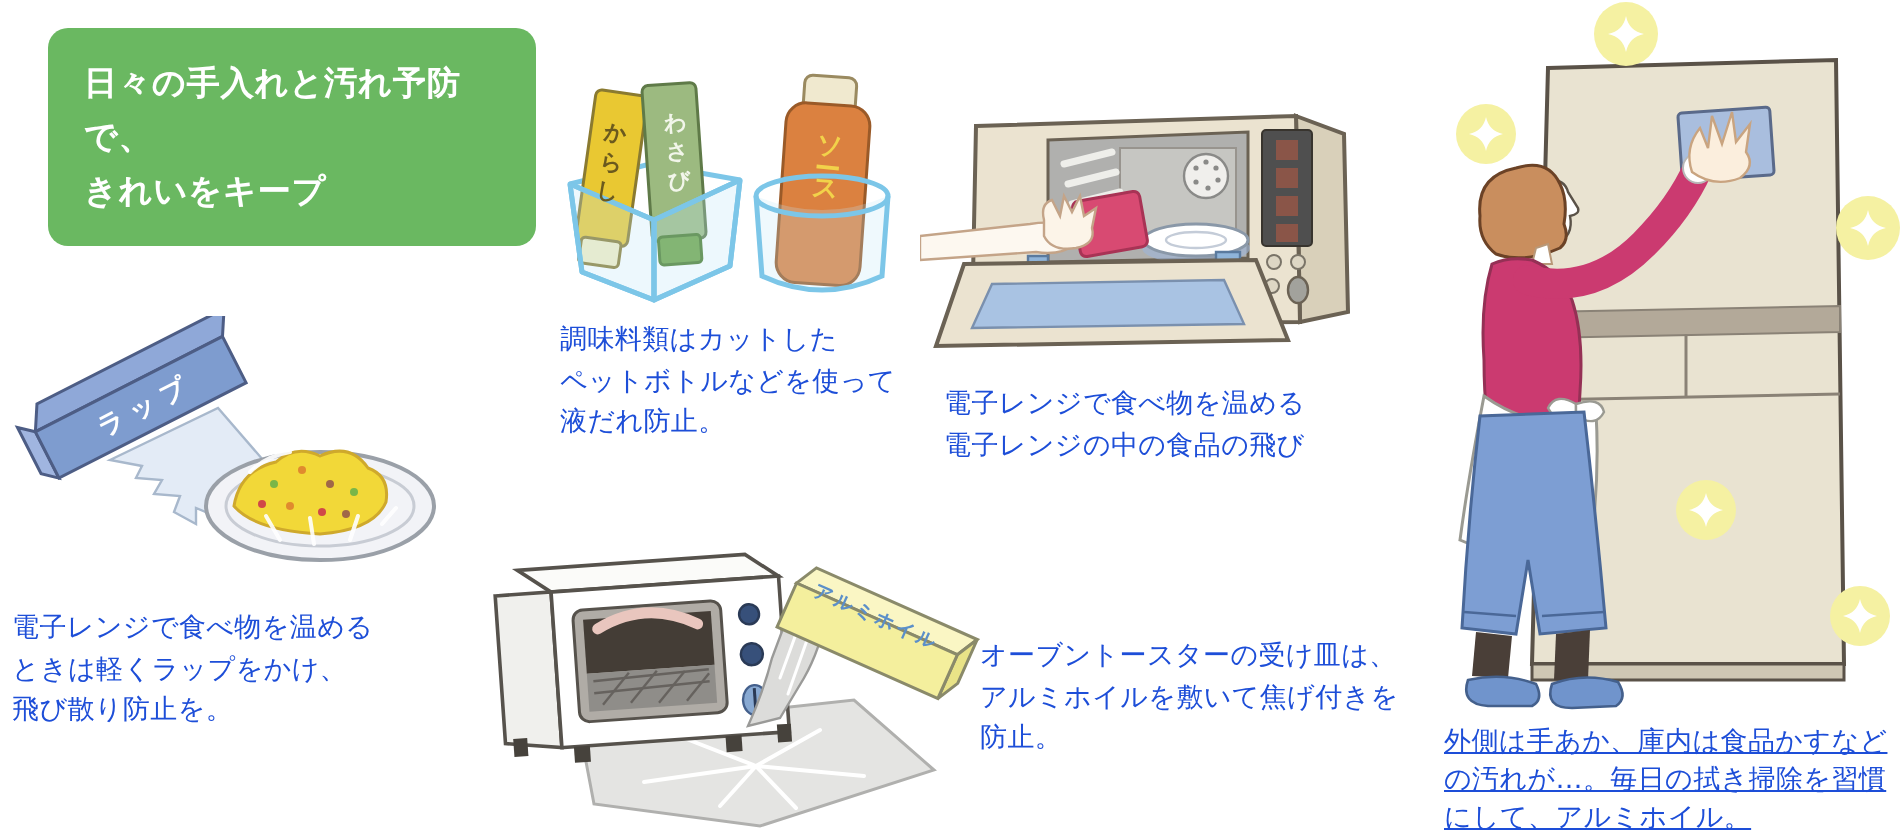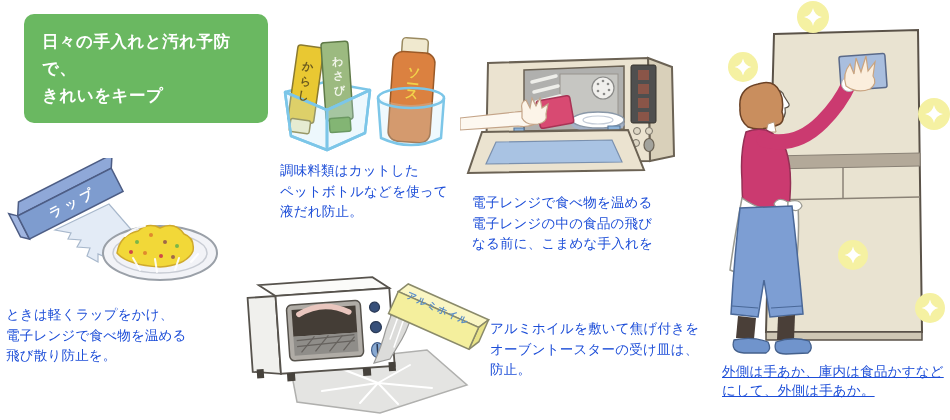--- a/index.html
+++ b/index.html
@@ -77,22 +77,22 @@
             <path d="M152,114 L150,101" fill="none"></path>
           <path d="M170,112 L174,100" fill="none"></path>
             <path d="M186,104 L193,96" fill="none"></path>
           <path d="M120,78 Q128,70 140,68" fill="none"></path>
         </g>
       </g>
     </svg>
     <span class="overlay-label lbl-wrap">ラップ</span>
   </figure>
   <div class="caption" style="left:6px;top:304px;">
+    <div>電子レンジで食べ物を温める</div>
     <div>ときは軽くラップをかけ、</div>
-    <div>電子レンジで食べ物を温める</div>
     <div>飛び散り防止を。</div>
   </div>
 
   <figure class="illo" style="left:275px;top:30px;width:175px;height:127px;">
     <svg width="175" height="127" viewBox="0 0 175 127">
 
       <path d="M10,62 L50,52 L95,60" fill="none" stroke="#7cc6e8" stroke-width="2.5"></path>
 
       <g transform="rotate(8 30 60)">
         <rect x="17" y="16" width="26" height="76" rx="3" fill="#e9c832" stroke="#8a7a30" stroke-width="1.5"></rect>
@@ -184,21 +184,20 @@
       <polygon points="36,92 152,90 162,112 26,114" fill="#a9c3e3" stroke="#7a90ae" stroke-width="1.2"></polygon>
 
       <rect x="78" y="48" width="34" height="28" rx="3" fill="#d84a72" stroke="#a83355" stroke-width="1.5" transform="rotate(-10 95 62)"></rect>
       <path d="M0,68 L55,62 Q68,60 74,64 L78,72 Q70,78 58,76 L0,80 Z" fill="#fdf8f0" stroke="#c4a488" stroke-width="1.2"></path>
       <path d="M62,60 Q60,52 66,50 L70,58 L72,48 L76,56 L80,48 L82,58 L88,54 L86,64 Q88,72 78,74 Q66,76 62,68 Z" fill="#fcf4e8" stroke="#c4a488" stroke-width="1.2"></path>
     </svg>
   </figure>
   <div class="caption" style="left:472px;top:192px;">
     <div>電子レンジで食べ物を温める</div>
     <div>電子レンジの中の食品の飛び</div>
-    <div>なる前に、こまめな手入れを</div>
   </div>
 
   <figure class="illo" style="left:240px;top:255px;width:250px;height:165px;">
     <svg width="250" height="165" viewBox="0 0 250 165">
 
       <g>
         <polygon points="50,110 187,95 227,130 140,158 57,147" fill="#e4e4e2" stroke="#b0b0ae" stroke-width="1.5"></polygon>
         <g stroke="#ffffff" stroke-width="2" stroke-linecap="round">
           <path d="M138,128 L102,114" fill="none"></path>
             <path d="M138,128 L170,110" fill="none"></path>
@@ -245,22 +244,22 @@
 
       <g transform="rotate(24 160 45)">
         <polygon points="155,38 243,38 249,27 161,27" fill="#faf6c4" stroke="#8a8a6a" stroke-width="1.5"></polygon>
         <polygon points="243,38 249,27 249,51 243,62" fill="#e9e387" stroke="#8a8a6a" stroke-width="1.5"></polygon>
         <rect x="155" y="38" width="88" height="24" fill="#f4ef9d" stroke="#8a8a6a" stroke-width="1.5"></rect>
       </g>
     </svg>
     <span class="overlay-label lbl-foil">アルミホイル</span>
   </figure>
   <div class="caption" style="left:490px;top:318px;">
+    <div>オーブントースターの受け皿は、</div>
     <div>アルミホイルを敷いて焦げ付きを</div>
-    <div>オーブントースターの受け皿は、</div>
     <div>防止。</div>
   </div>
 
   <figure class="illo" style="left:700px;top:0px;width:250px;height:358px;">
     <svg width="250" height="358" viewBox="0 0 250 358">
 
       <g>
         <polygon points="74,34 218,30 222,332 66,332" fill="#e9e3d1" stroke="#5a5248" stroke-width="2"></polygon>
         <polygon points="66,332 222,332 222,340 66,340" fill="#cfc7b4" stroke="#5a5248" stroke-width="1.5"></polygon>
         <polygon points="70,156 220,153 220,166 70,169" fill="#b3a999" stroke="#8a8276" stroke-width="1"></polygon>
@@ -328,16 +327,17 @@
 
         <g fill="#7094cc" stroke="#44608c" stroke-width="1.3">
           <path d="M34,340 Q30,352 44,353 L66,353 Q72,350 68,342 Q52,336 34,340 Z"></path>
           <path d="M76,342 Q72,354 86,354 L108,353 Q114,349 109,341 Q92,336 76,342 Z"></path>
         </g>
       </g>
     </svg>
   </figure>
   <div class="caption" style="left:722px;top:362px;line-height:19px;text-decoration:underline;">
     <div>外側は手あか、庫内は食品かすなど</div>
-    <div>にして、外側は手あか。</div>
+    <div>の汚れが…。毎日の拭き掃除を習慣</div>
+    <div>にして、アルミホイル。</div>
   </div>
 
 </div>
 
 </body></html>

